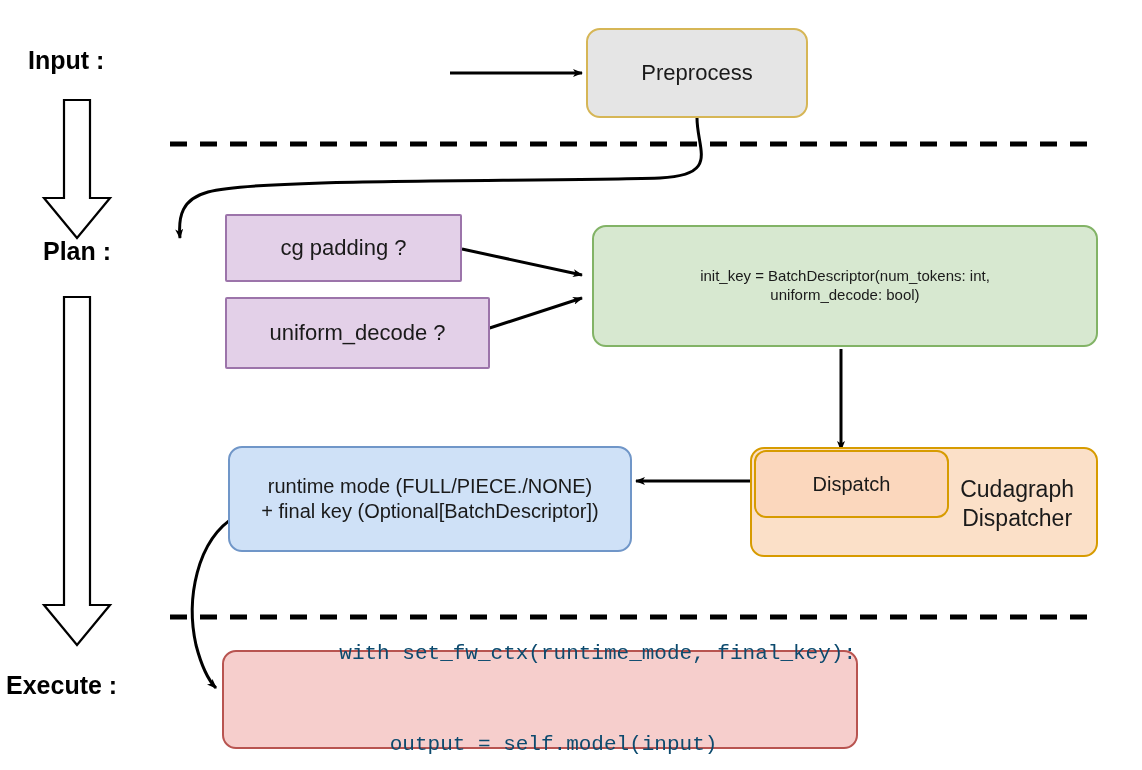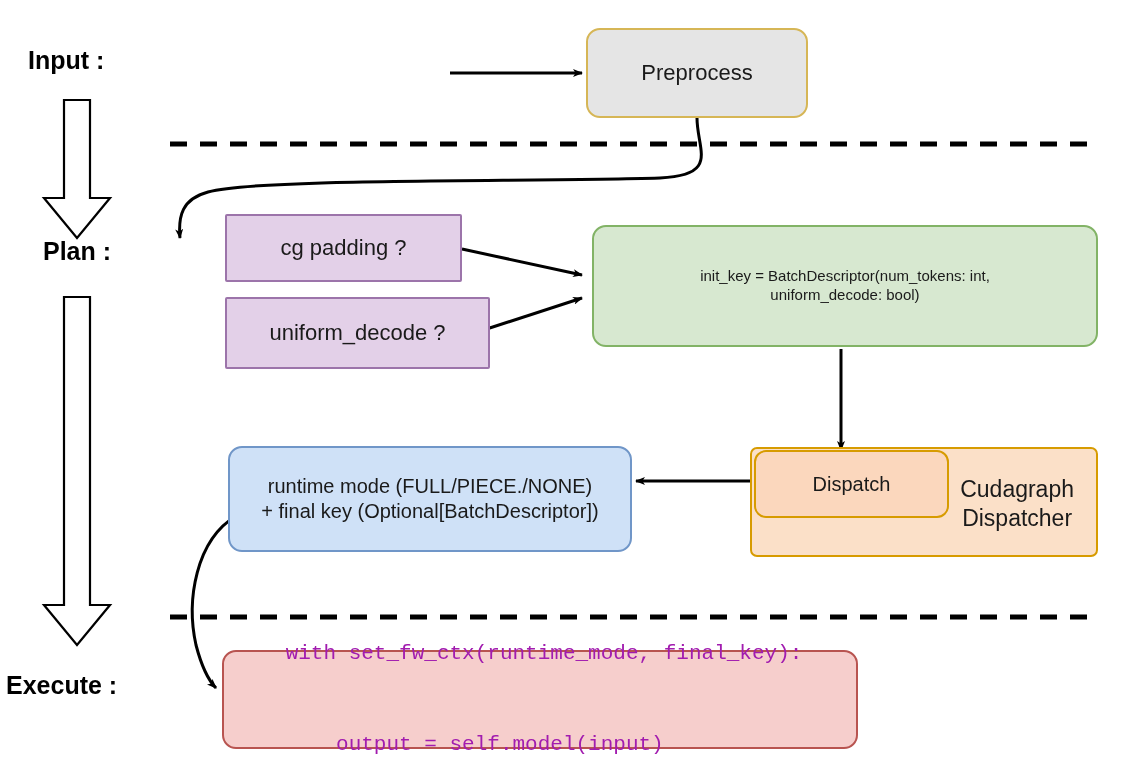--- a/index.html
+++ b/index.html
@@ -71,43 +71,43 @@
   }
   .node-blue {
     background: #cfe1f7;
     border: 2px solid #7096c8;
     border-radius: 14px;
     font-size: 20px;
   }
   .node-dispatcher-outer {
     background: #fbe0c8;
     border: 2px solid #d79b00;
-    border-radius: 7px;
+    border-radius: 14px;
     font-size: 23px;
     align-items: flex-start;
     justify-content: flex-end;
     padding-top: 26px;
     padding-right: 22px;
   }
   .node-dispatch-inner {
     background: #fbd7bd;
     border: 2px solid #d79b00;
     border-radius: 12px;
     font-size: 20px;
   }
   .node-code {
     background: #f6cecc;
     border: 2px solid #b85450;
     border-radius: 14px;
     font-family: "Liberation Mono", "DejaVu Sans Mono", monospace;
     font-size: 21px;
-    color: #a21caf;
+    color: #0c4a6e;
     white-space: pre;
     text-align: left;
-    justify-content: center;
+    justify-content: flex-end;
     align-items: center;
     padding-left: 8px;
     line-height: 1.45;
   }
   .two-line {
     display: block;
   }
 </style>
 </head>
 <body>

